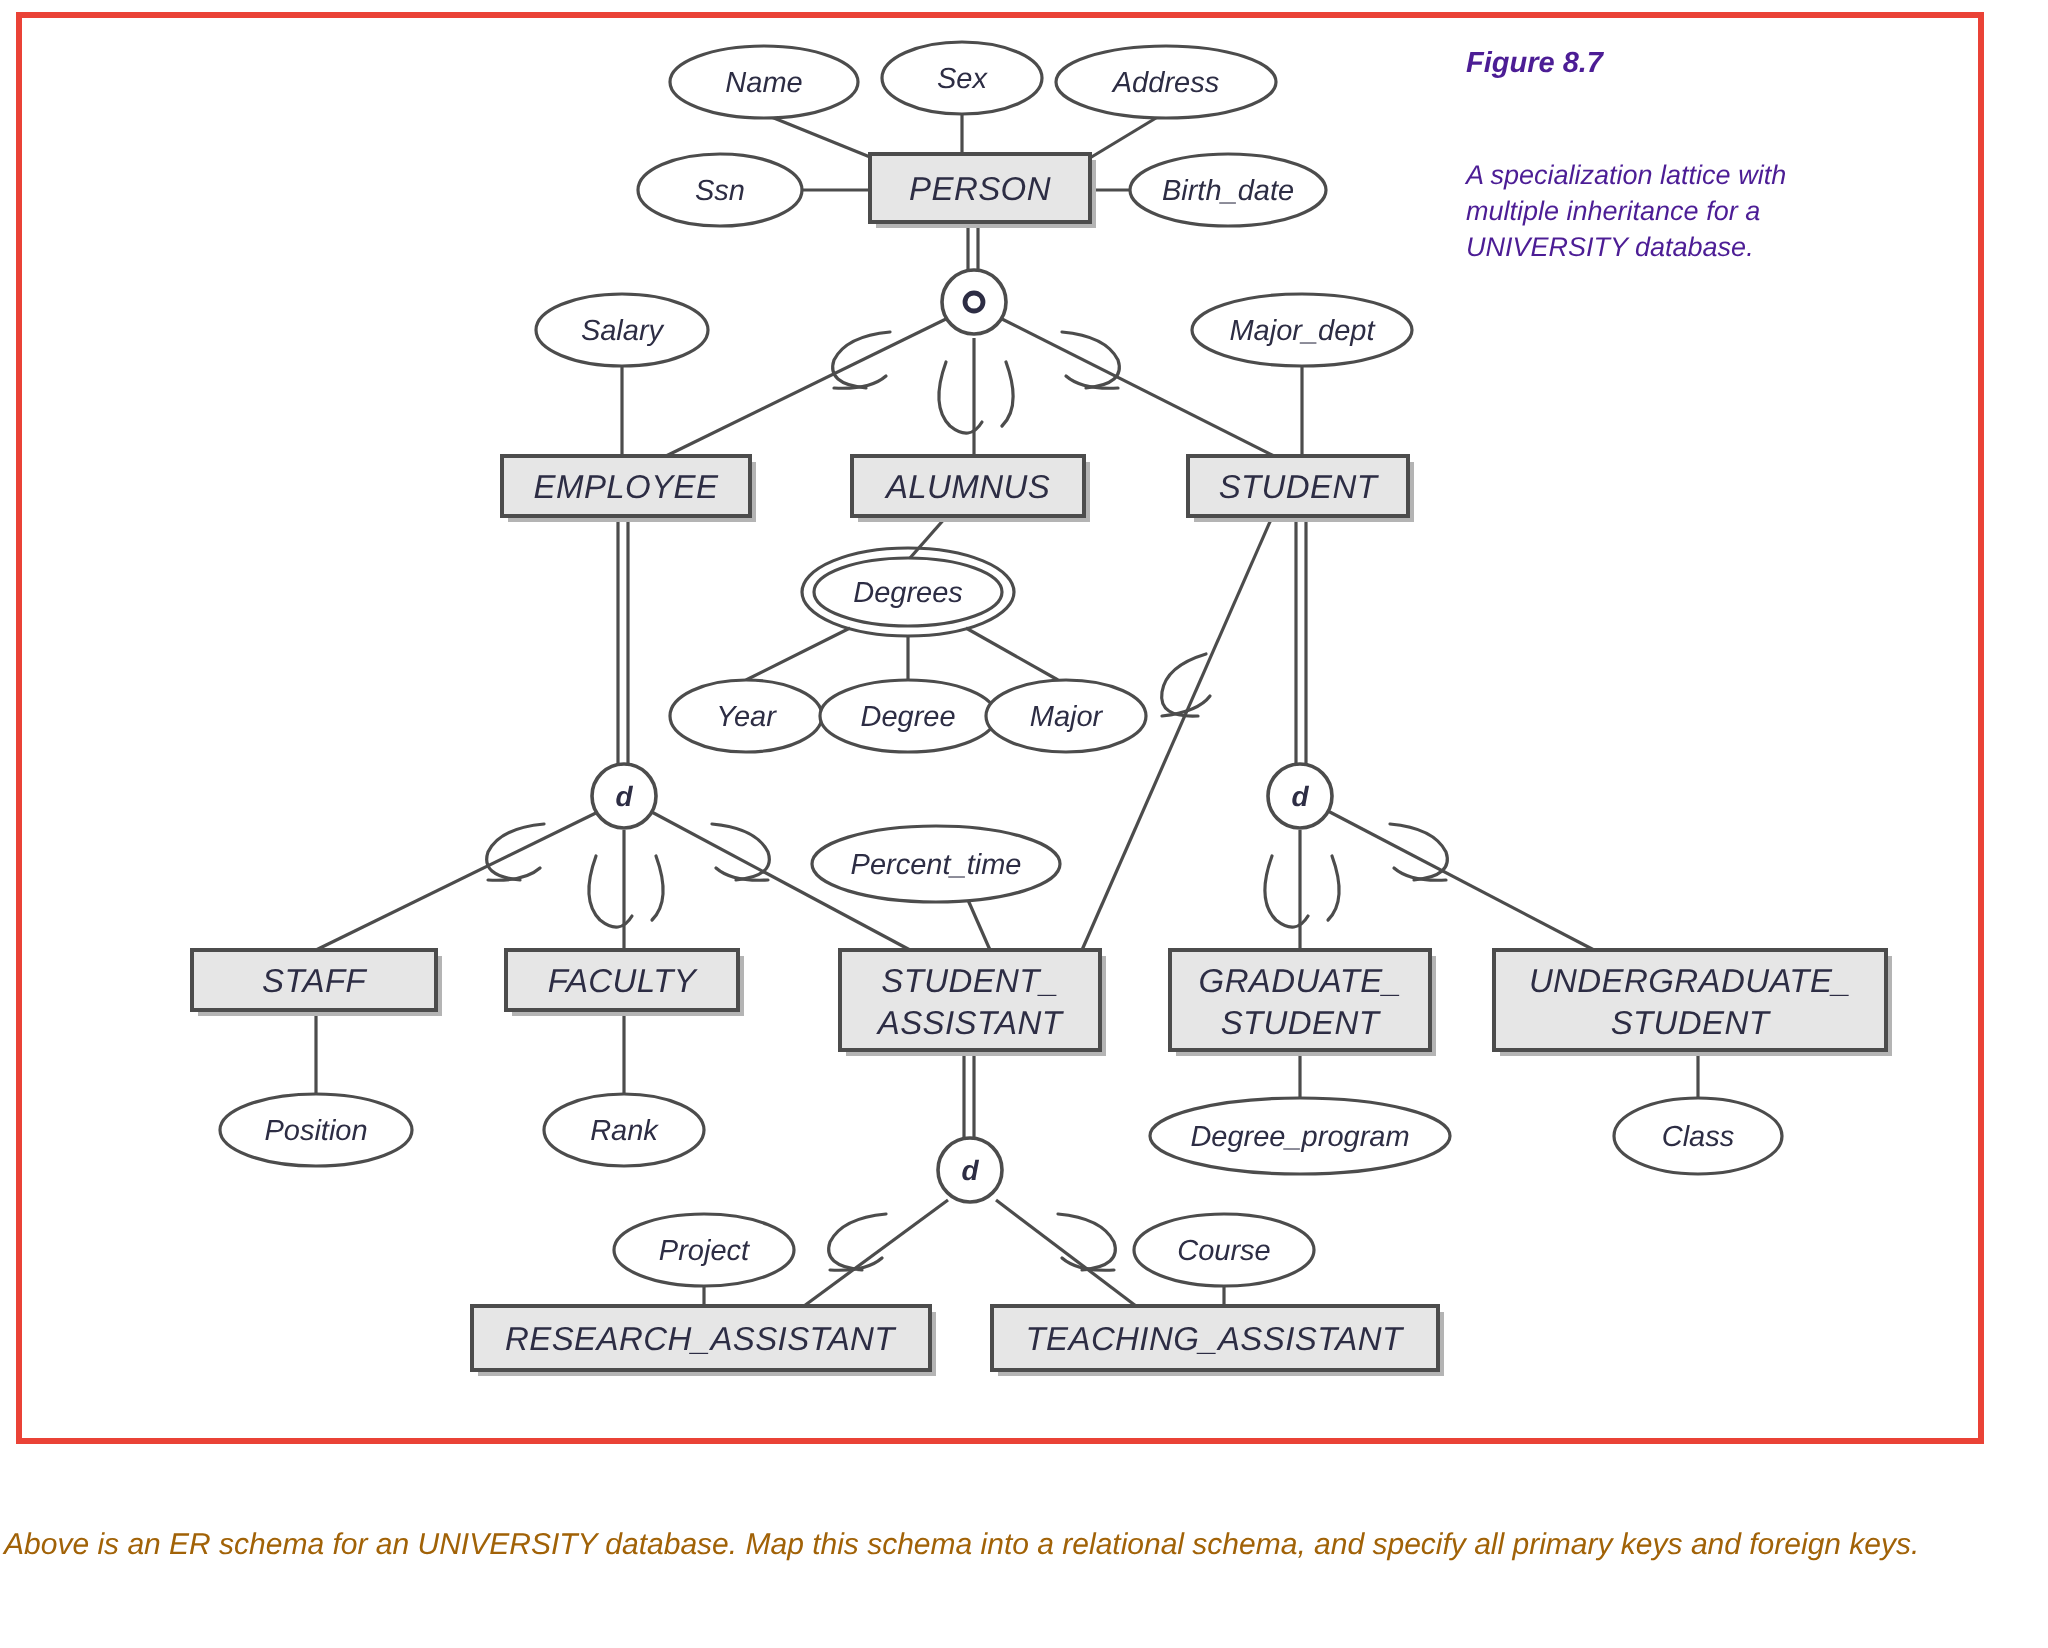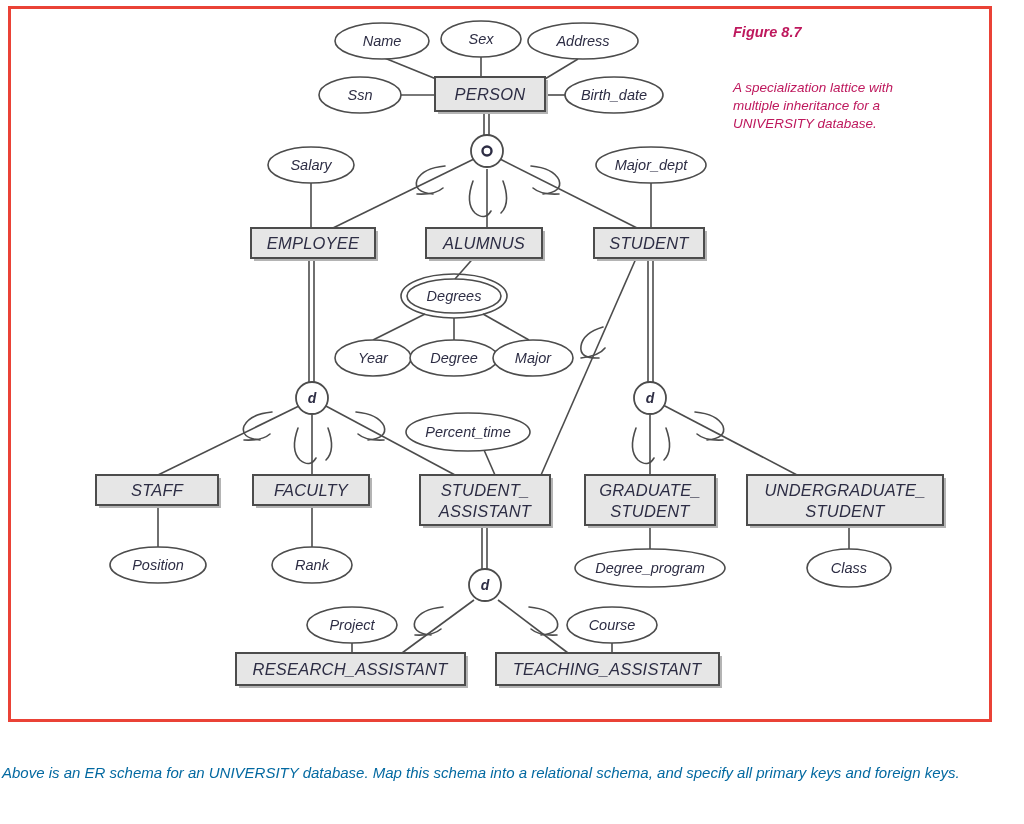--- a/index.html
+++ b/index.html
@@ -1,23 +1,23 @@
 <!DOCTYPE html>
 <html><head>
 <meta charset="utf-8">
 <style>
   html,body{margin:0;padding:0;background:#ffffff;}
   body{width:1024px;height:824px;font-family:"Liberation Sans",sans-serif;overflow:hidden;}
   #page{position:relative;width:1024px;height:824px;font-style:italic;}
   #figure-frame{position:absolute;left:8px;top:6px;width:984px;height:716px;border:3px solid #ea4236;box-sizing:border-box;background:#fff;}
   #diagram-svg{position:absolute;left:0;top:0;}
-  .caption-block{position:absolute;left:722px;top:14px;width:190px;color:#be185d;}
+  .caption-block{position:absolute;left:722px;top:14px;width:190px;color:#4c1d95;}
   .caption-title{font-size:14.5px;font-weight:bold;line-height:19px;margin-bottom:1px;}
   .caption-body{font-size:13.5px;line-height:18px;margin-top:37px;}
-  #task-text{position:absolute;left:2px;top:762px;width:1020px;font-size:15px;line-height:21px;color:#0369a1;}
+  #task-text{position:absolute;left:2px;top:762px;width:1020px;font-size:15px;line-height:21px;color:#a16207;}
   .ent-rect{fill:#e6e6e6;stroke:#4c4c4c;stroke-width:2;}
   .ent-rect-shadow{fill:#b4b4b4;}
   .ent-label{font-family:"Liberation Sans",sans-serif;font-size:16.5px;fill:#2d2d44;text-anchor:middle;letter-spacing:.2px;}
   .attr-ell{fill:#ffffff;stroke:#4c4c4c;stroke-width:1.6;}
   .attr-ell-outer{fill:none;stroke:#4c4c4c;stroke-width:1.6;}
   .attr-label{font-family:"Liberation Sans",sans-serif;font-size:14.5px;fill:#2d2d44;text-anchor:middle;}
   .edge{stroke:#4c4c4c;stroke-width:1.6;fill:none;}
   .circ{fill:#ffffff;stroke:#4c4c4c;stroke-width:1.8;}
   .circ-label{font-family:"Liberation Sans",sans-serif;font-size:14px;font-weight:bold;fill:#2d2d44;text-anchor:middle;}
   .subset{stroke:#4c4c4c;stroke-width:1.6;fill:none;stroke-linecap:round;}

